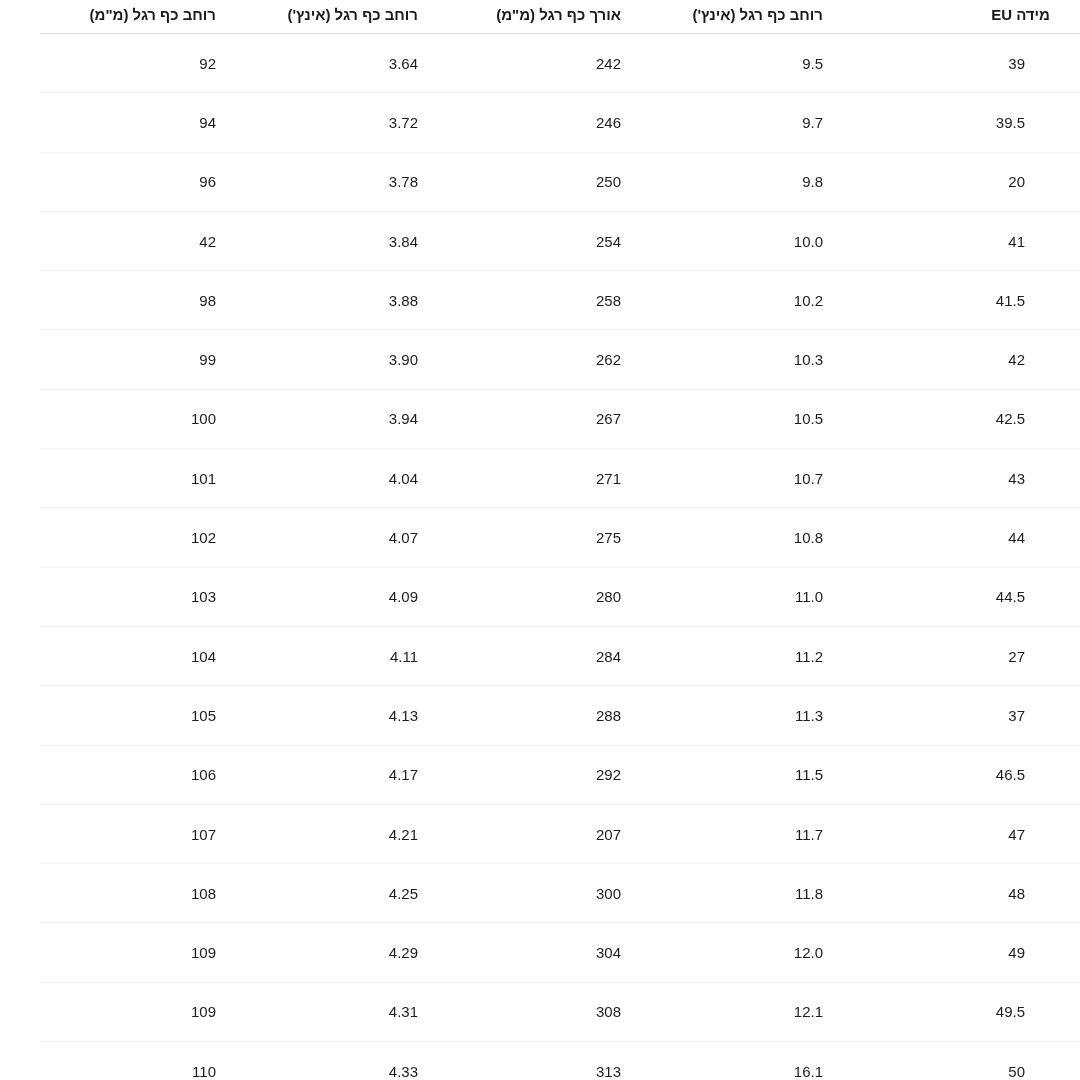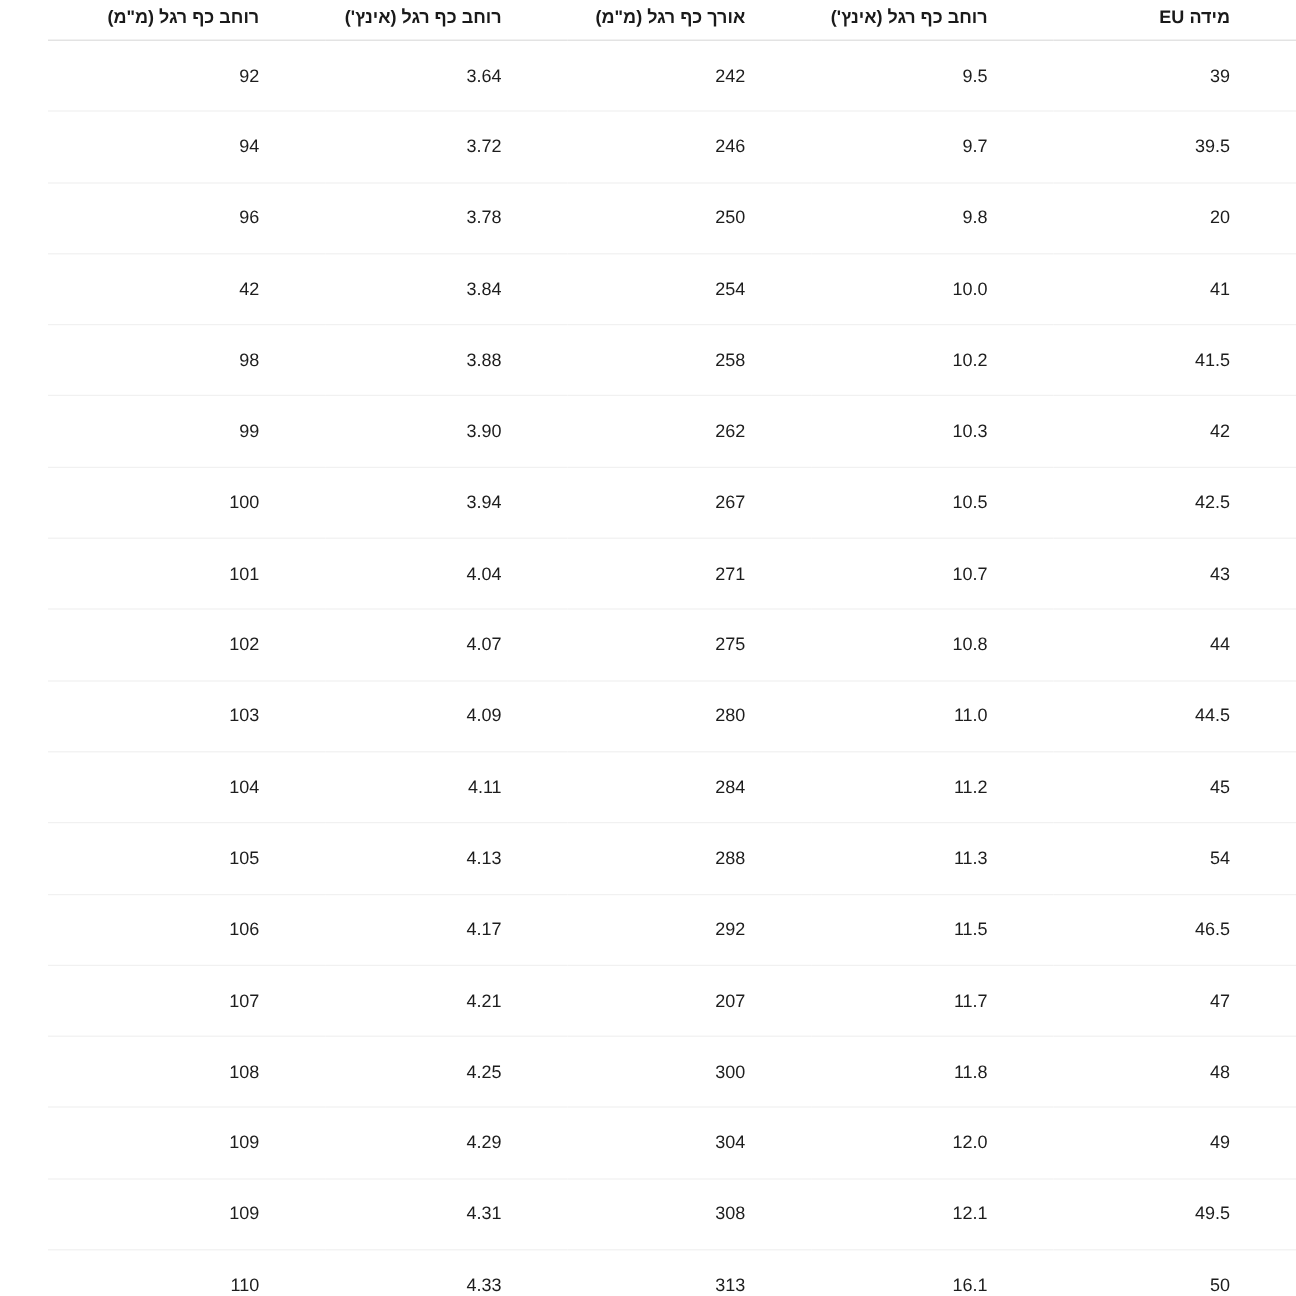--- a/index.html
+++ b/index.html
@@ -41,21 +41,21 @@
     font-weight: 700;
     color: #1a1a1a;
     padding: 6px 0 9px 0;
     padding-right: 55px;
     border-bottom: 1px solid #dcdcdc;
     white-space: nowrap;
     vertical-align: bottom;
     line-height: 1.2;
   }
 
-  thead th.first-col { padding-right: 55px; }
+  thead th.first-col { padding-right: 30px; }
 
   tbody td {
     text-align: right;
     font-size: 15px;
     font-weight: 400;
     color: #1d1d1d;
     padding: 0;
     padding-right: 55px;
     height: 59.3px;
     border-bottom: 1px solid #f1f1f1;
@@ -158,28 +158,28 @@
           <td><span class="cellval">102</span></td>
         </tr>
         <tr>
           <td><span class="cellval">44.5</span></td>
           <td><span class="cellval">11.0</span></td>
           <td><span class="cellval">280</span></td>
           <td><span class="cellval">4.09</span></td>
           <td><span class="cellval">103</span></td>
         </tr>
         <tr>
-          <td><span class="cellval">45</span></td>
+          <td><span class="cellval">27</span></td>
           <td><span class="cellval">11.2</span></td>
           <td><span class="cellval">284</span></td>
           <td><span class="cellval">4.11</span></td>
           <td><span class="cellval">104</span></td>
         </tr>
         <tr>
-          <td><span class="cellval">54</span></td>
+          <td><span class="cellval">37</span></td>
           <td><span class="cellval">11.3</span></td>
           <td><span class="cellval">288</span></td>
           <td><span class="cellval">4.13</span></td>
           <td><span class="cellval">105</span></td>
         </tr>
         <tr>
           <td><span class="cellval">46.5</span></td>
           <td><span class="cellval">11.5</span></td>
           <td><span class="cellval">292</span></td>
           <td><span class="cellval">4.17</span></td>

